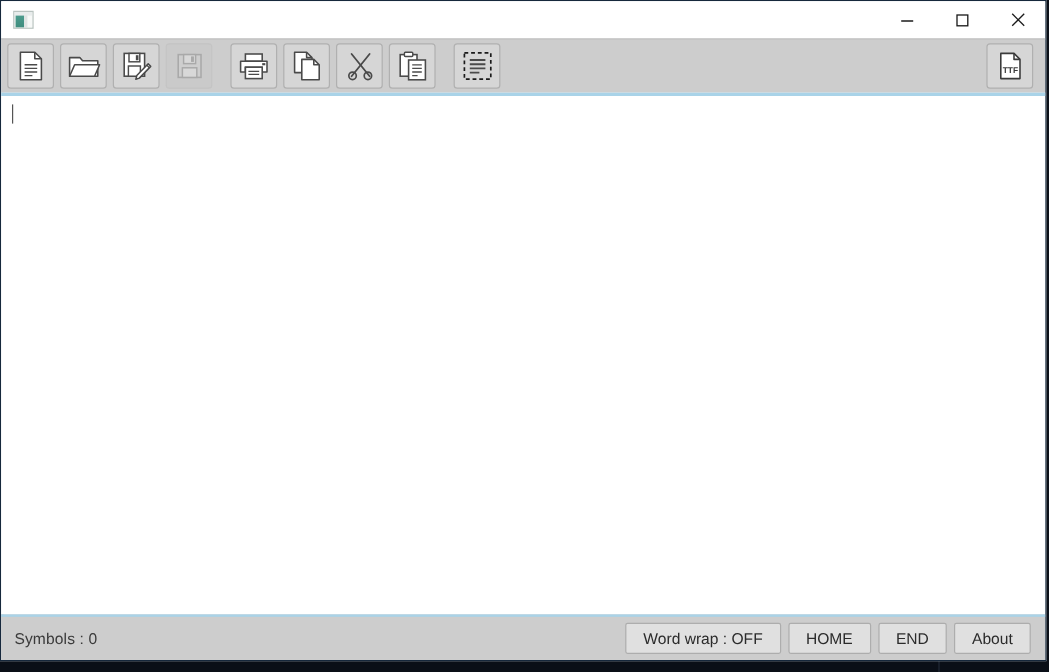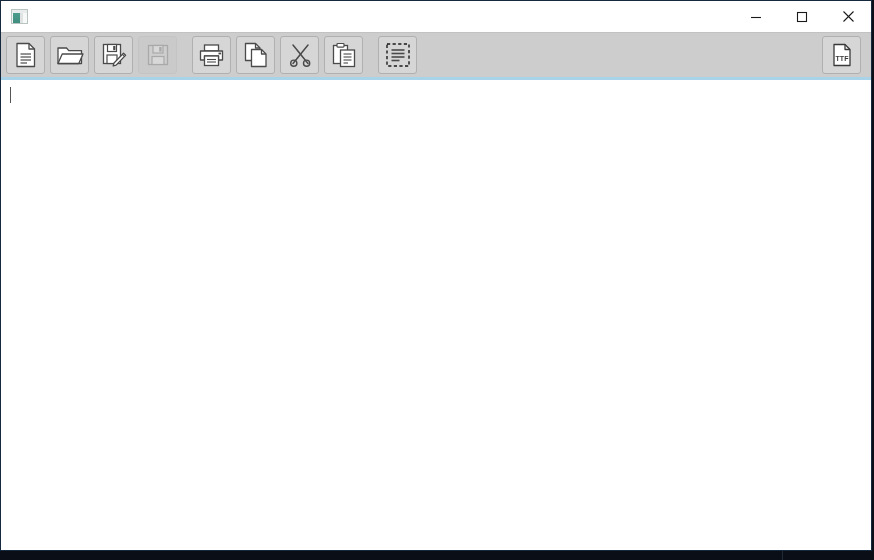--- a/index.html
+++ b/index.html
@@ -369,15 +369,24 @@
         <path d="M15 2.5 V7.5 H20" fill="none" stroke="#3a3a3a" stroke-width="1.3" stroke-linejoin="round"></path>
         <text x="12" y="18.5" font-family="Liberation Sans, sans-serif" font-size="7" font-weight="bold" fill="#3a3a3a" text-anchor="middle">TTF</text>
       </svg>
     </button>
   </div>
 
   <div id="editor-wrap">
     <div id="editor" contenteditable="false" style=""><span></span><span id="caret"></span></div>
   </div>
 
+  <div id="statusbar">
+    <div id="status-text">Symbols : 0</div>
+    <div id="status-spacer"></div>
+
+    <button class="sb-btn">Word wrap : OFF</button>
+    <button class="sb-btn">HOME</button>
+    <button class="sb-btn">END</button>
+    <button class="sb-btn" id="btn-about">About</button>
+  </div>
 
   <div id="window-inner"></div>
 </div>
 
 </body></html>

